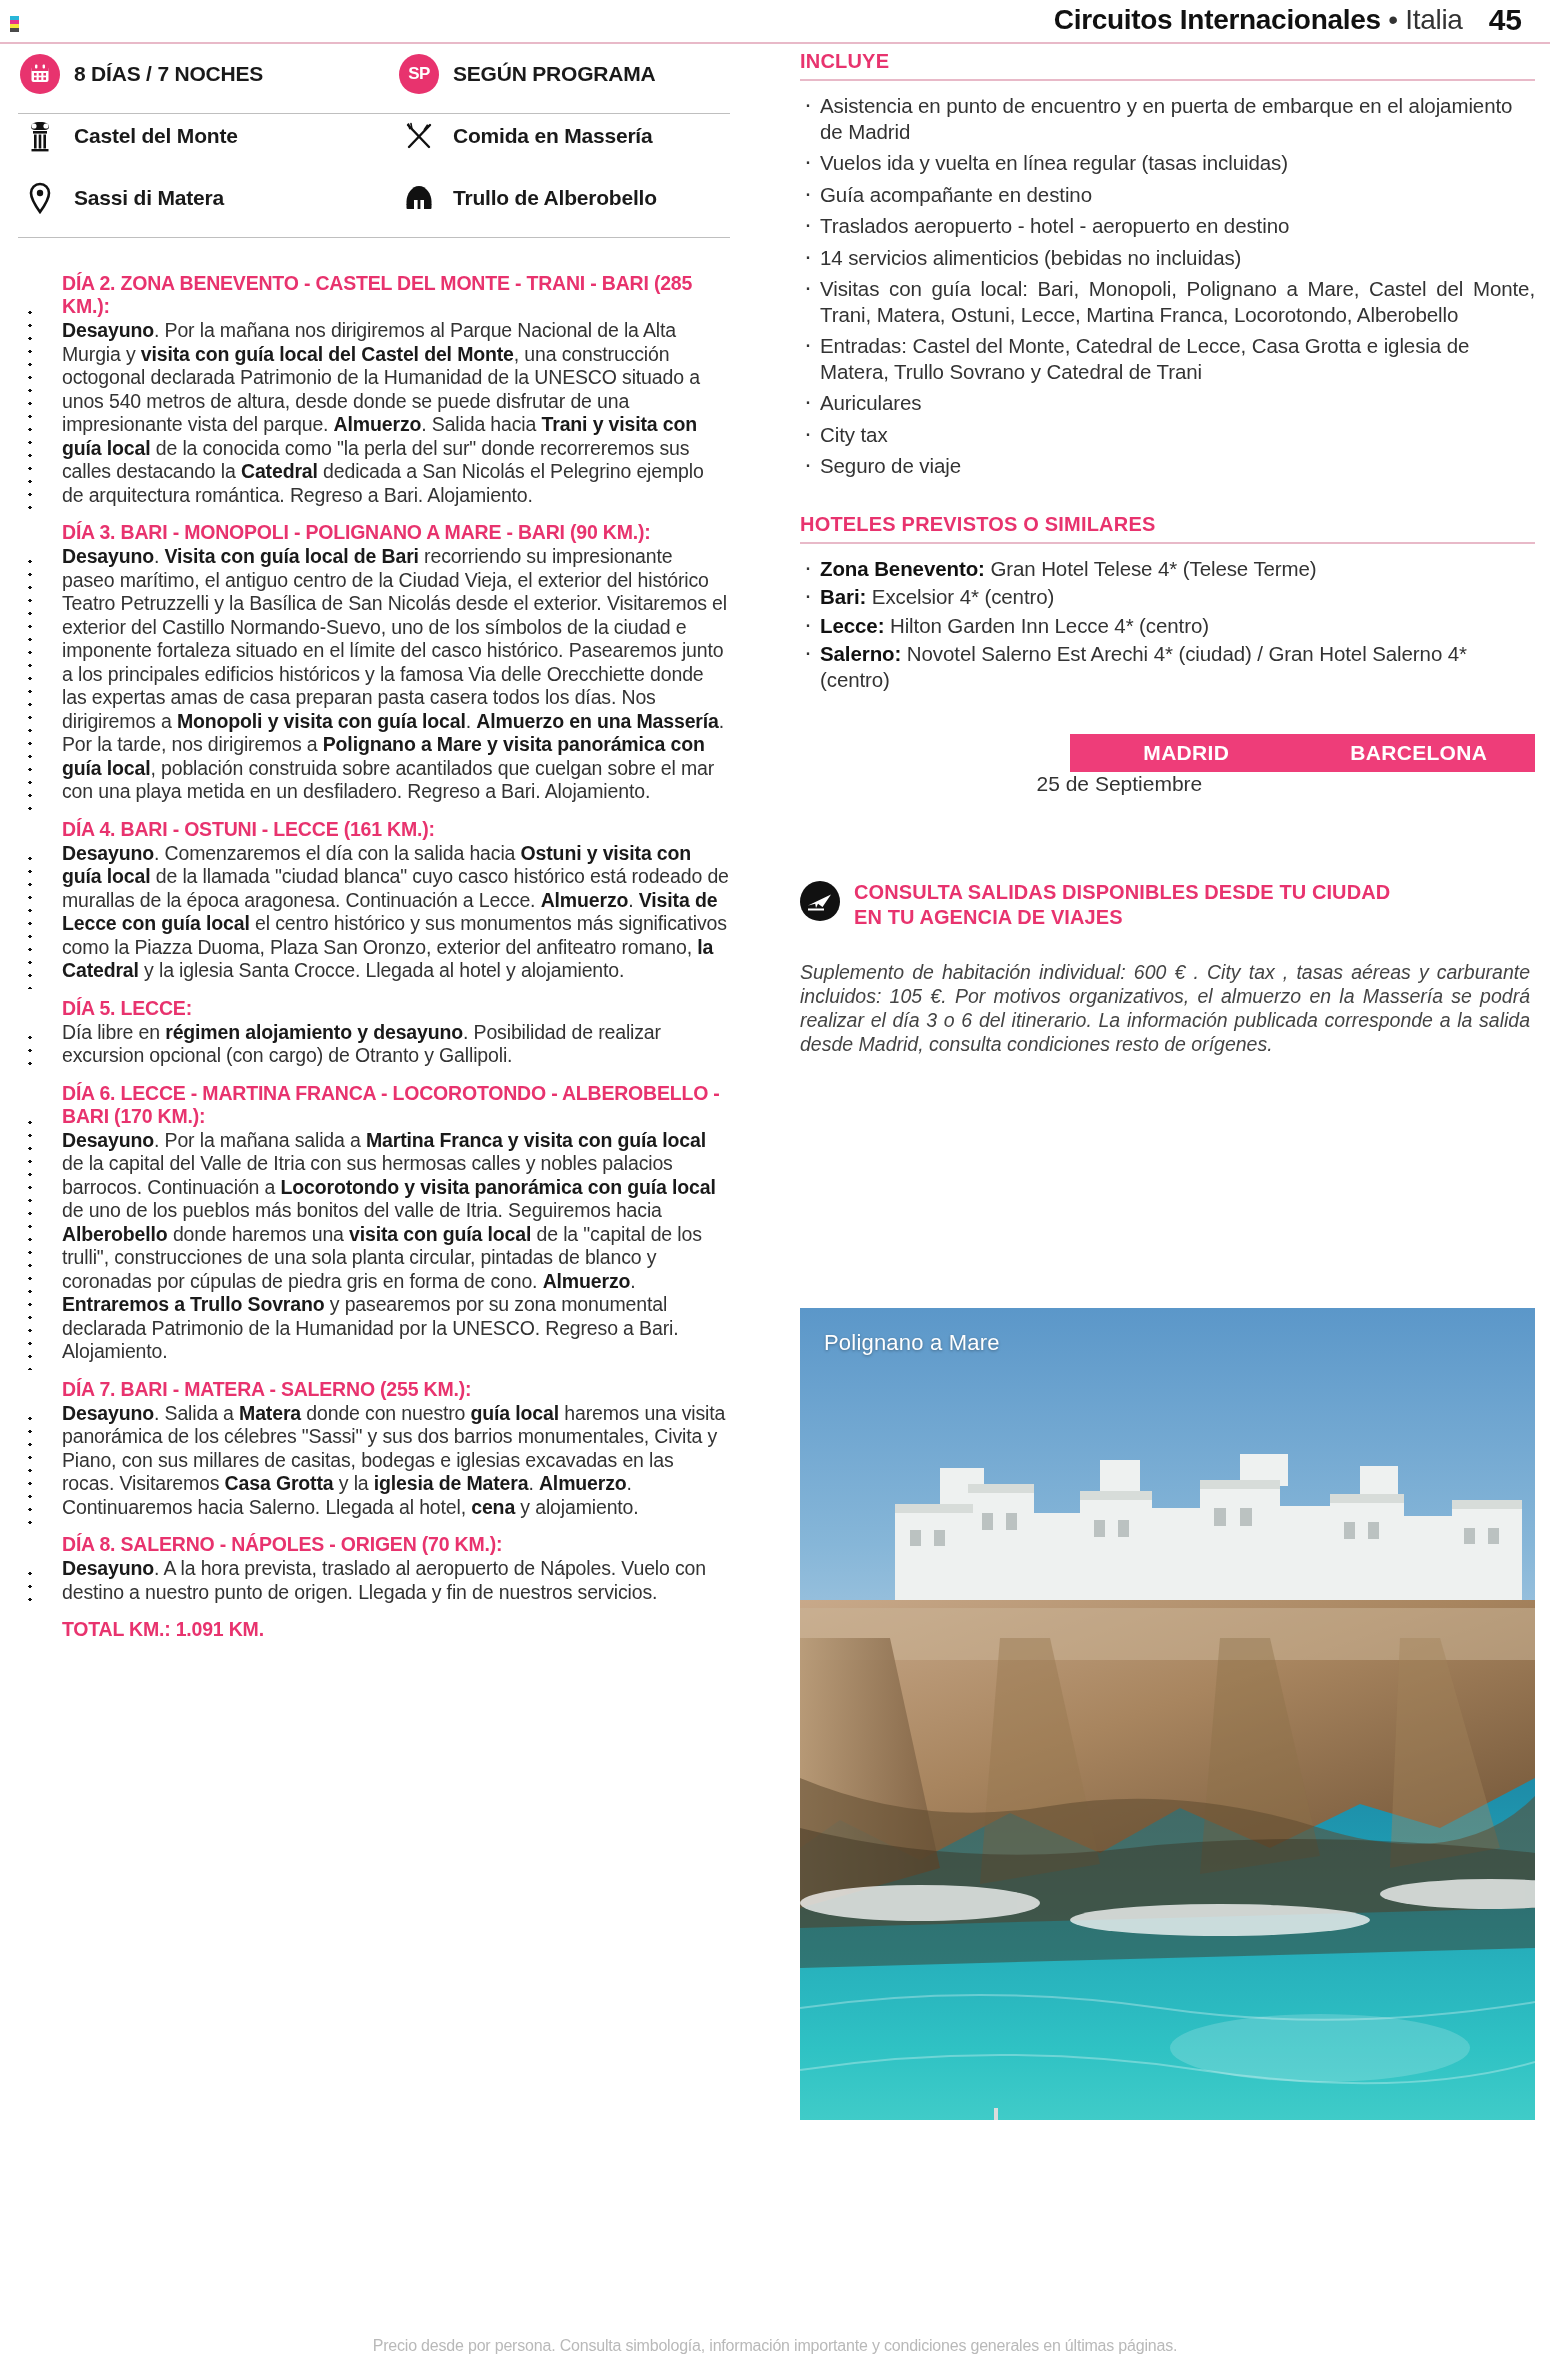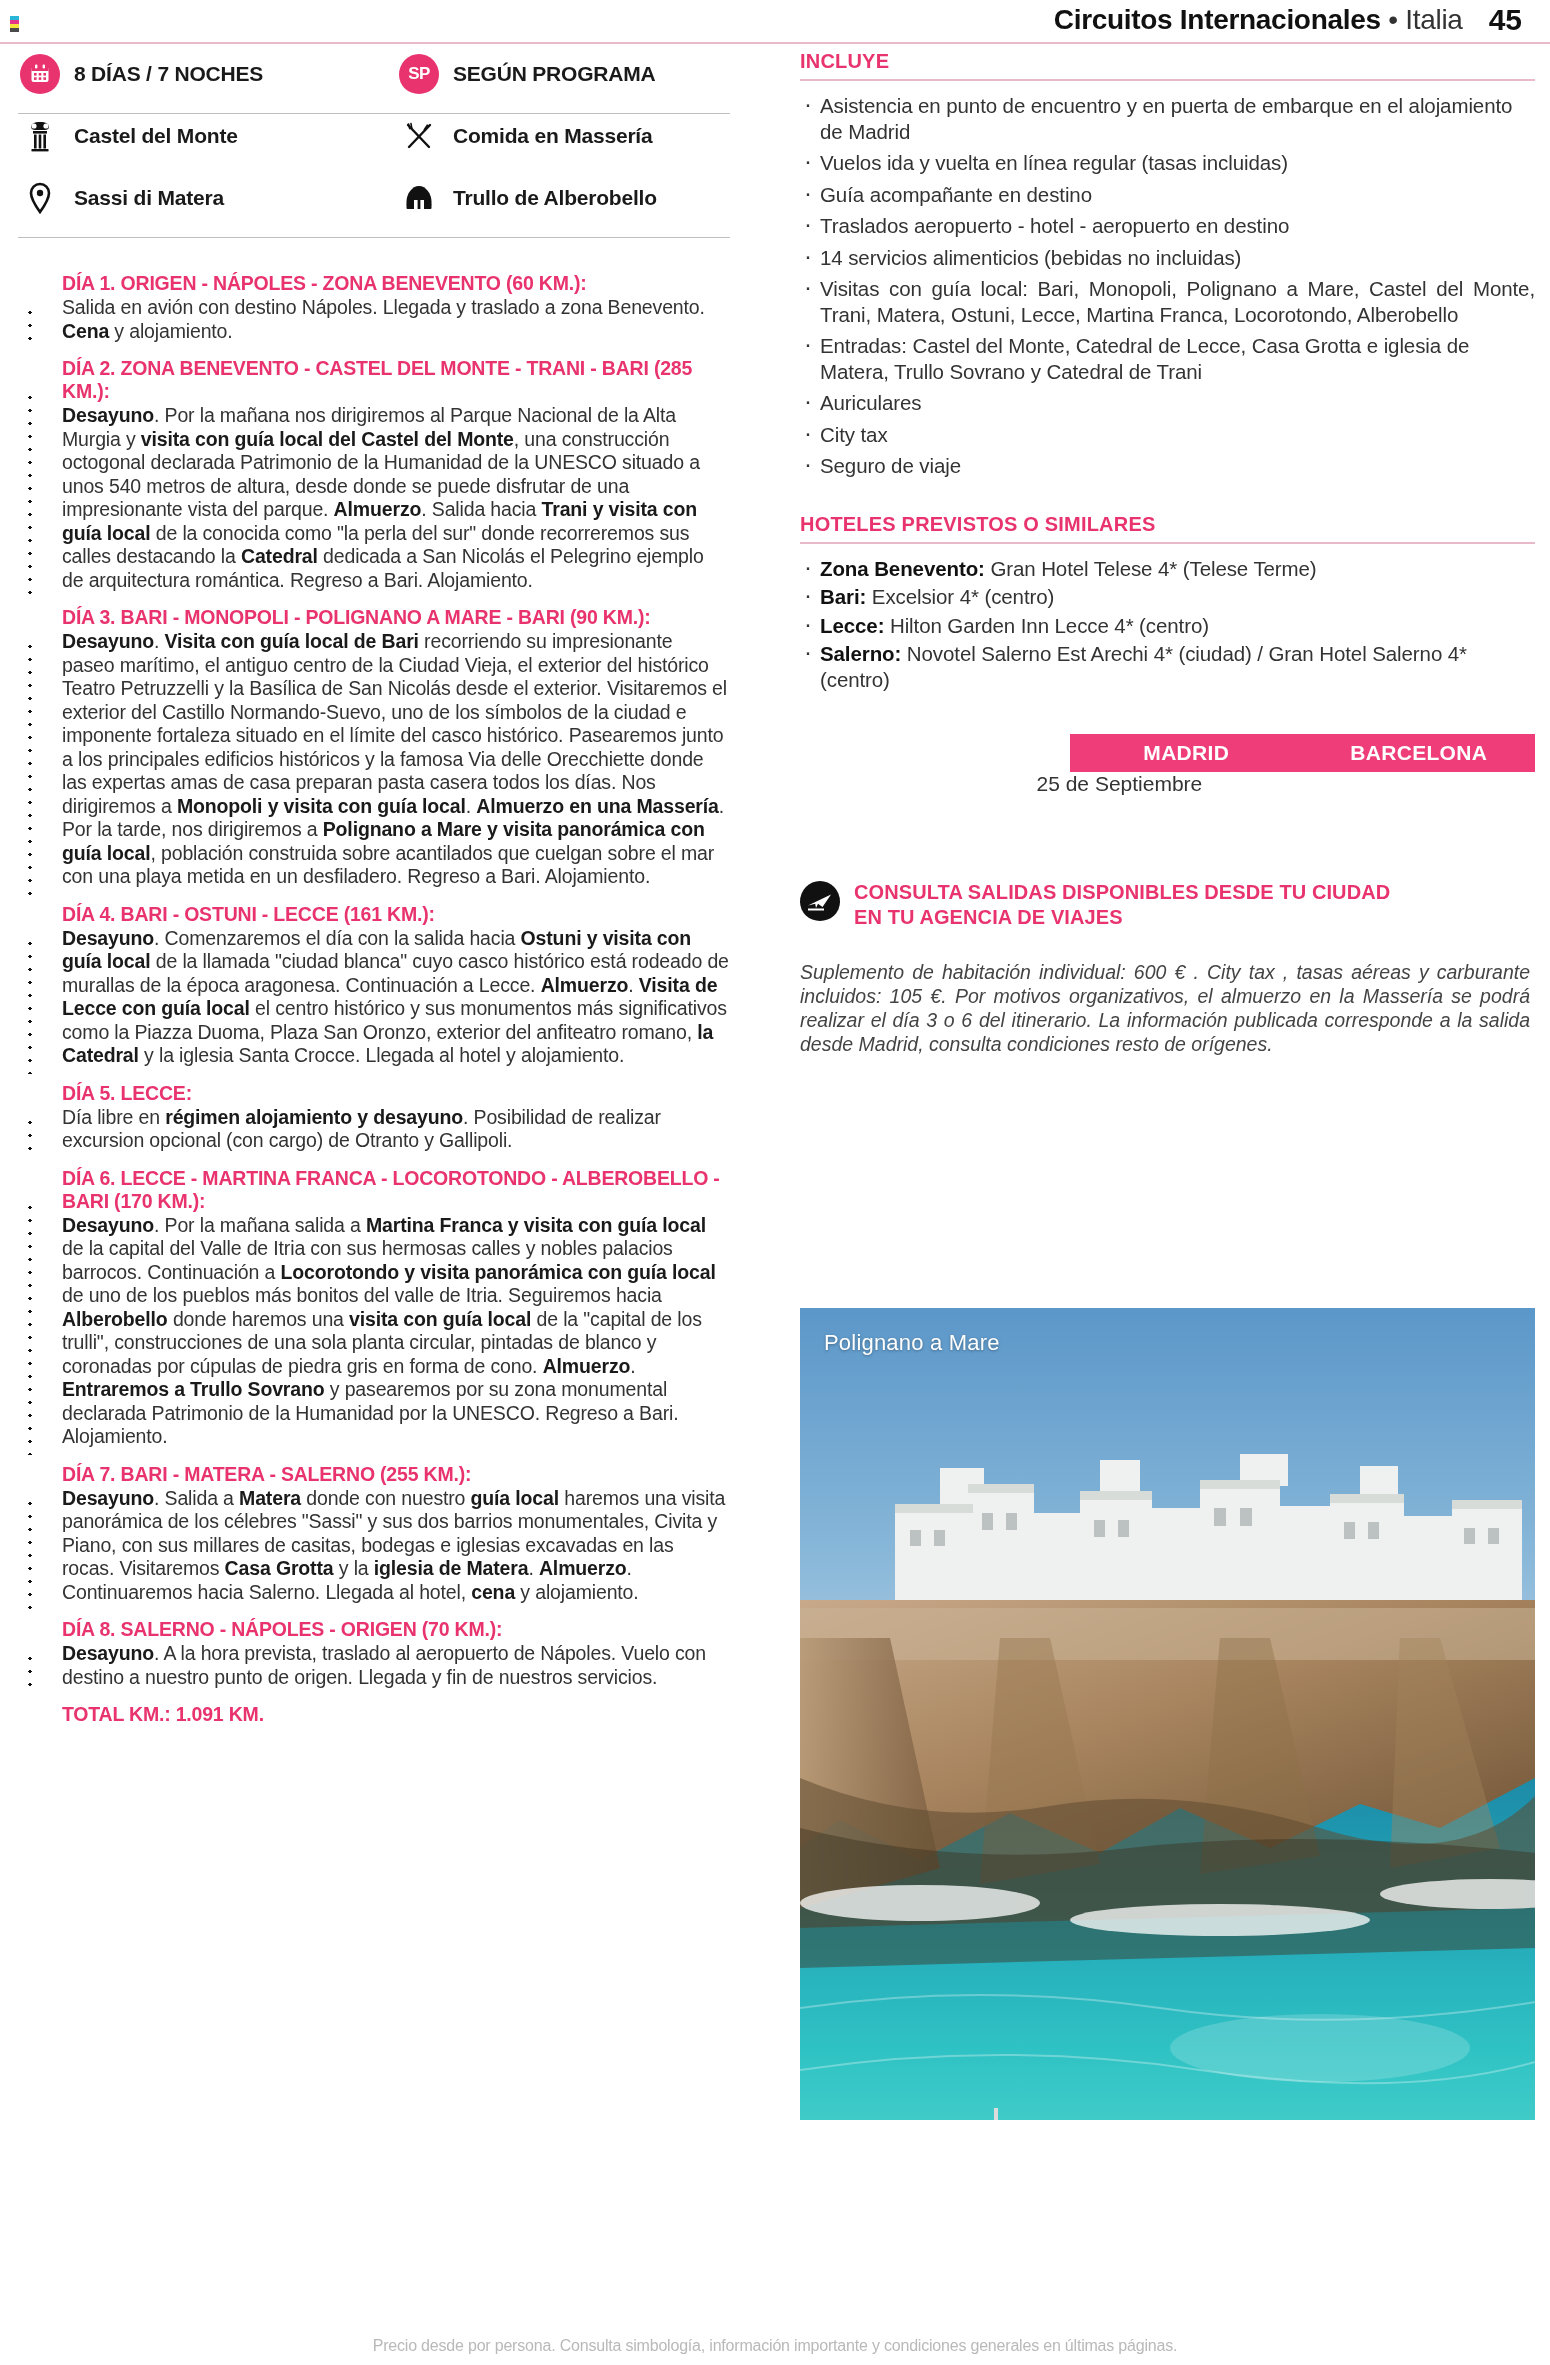--- a/index.html
+++ b/index.html
@@ -434,26 +434,20 @@
           </span>
           <span class="feature-label normal">Trullo de Alberobello</span>
         </div>
       </div>
     </div>
 
     <div class="itinerary">
       <div class="day">
         <span class="day-marker"><span class="pin"></span></span>
         <span class="day-dots"></span>
-        <div class="day-title">DÍA 1. ORIGEN - NÁPOLES - ZONA BENEVENTO (60 KM.):</div>
-        <div class="day-body">Salida en avión con destino Nápoles. Llegada y traslado a zona Benevento. <b>Cena</b> y alojamiento.</div>
-      </div>
-      <div class="day">
-        <span class="day-marker"><span class="pin"></span></span>
-        <span class="day-dots"></span>
         <div class="day-title">DÍA 2. ZONA BENEVENTO - CASTEL DEL MONTE - TRANI - BARI (285 KM.):</div>
         <div class="day-body"><b>Desayuno</b>. Por la mañana nos dirigiremos al Parque Nacional de la Alta Murgia y <b>visita con guía local del Castel del Monte</b>, una construcción octogonal declarada Patrimonio de la Humanidad de la UNESCO situado a unos 540 metros de altura, desde donde se puede disfrutar de una impresionante vista del parque. <b>Almuerzo</b>. Salida hacia <b>Trani y visita con guía local</b> de la conocida como "la perla del sur" donde recorreremos sus calles destacando la <b>Catedral</b> dedicada a San Nicolás el Pelegrino ejemplo de arquitectura romántica. Regreso a Bari. Alojamiento.</div>
       </div>
       <div class="day">
         <span class="day-marker"><span class="pin"></span></span>
         <span class="day-dots"></span>
         <div class="day-title">DÍA 3. BARI - MONOPOLI - POLIGNANO A MARE - BARI (90 KM.):</div>
         <div class="day-body"><b>Desayuno</b>. <b>Visita con guía local de Bari</b> recorriendo su impresionante paseo marítimo, el antiguo centro de la Ciudad Vieja, el exterior del histórico Teatro Petruzzelli y la Basílica de San Nicolás desde el exterior. Visitaremos el exterior del Castillo Normando-Suevo, uno de los símbolos de la ciudad e imponente fortaleza situado en el límite del casco histórico. Pasearemos junto a los principales edificios históricos y la famosa Via delle Orecchiette donde las expertas amas de casa preparan pasta casera todos los días. Nos dirigiremos a <b>Monopoli y visita con guía local</b>. <b>Almuerzo en una Massería</b>. Por la tarde, nos dirigiremos a <b>Polignano a Mare y visita panorámica con guía local</b>, población construida sobre acantilados que cuelgan sobre el mar con una playa metida en un desfiladero. Regreso a Bari. Alojamiento.</div>
       </div>
       <div class="day">

